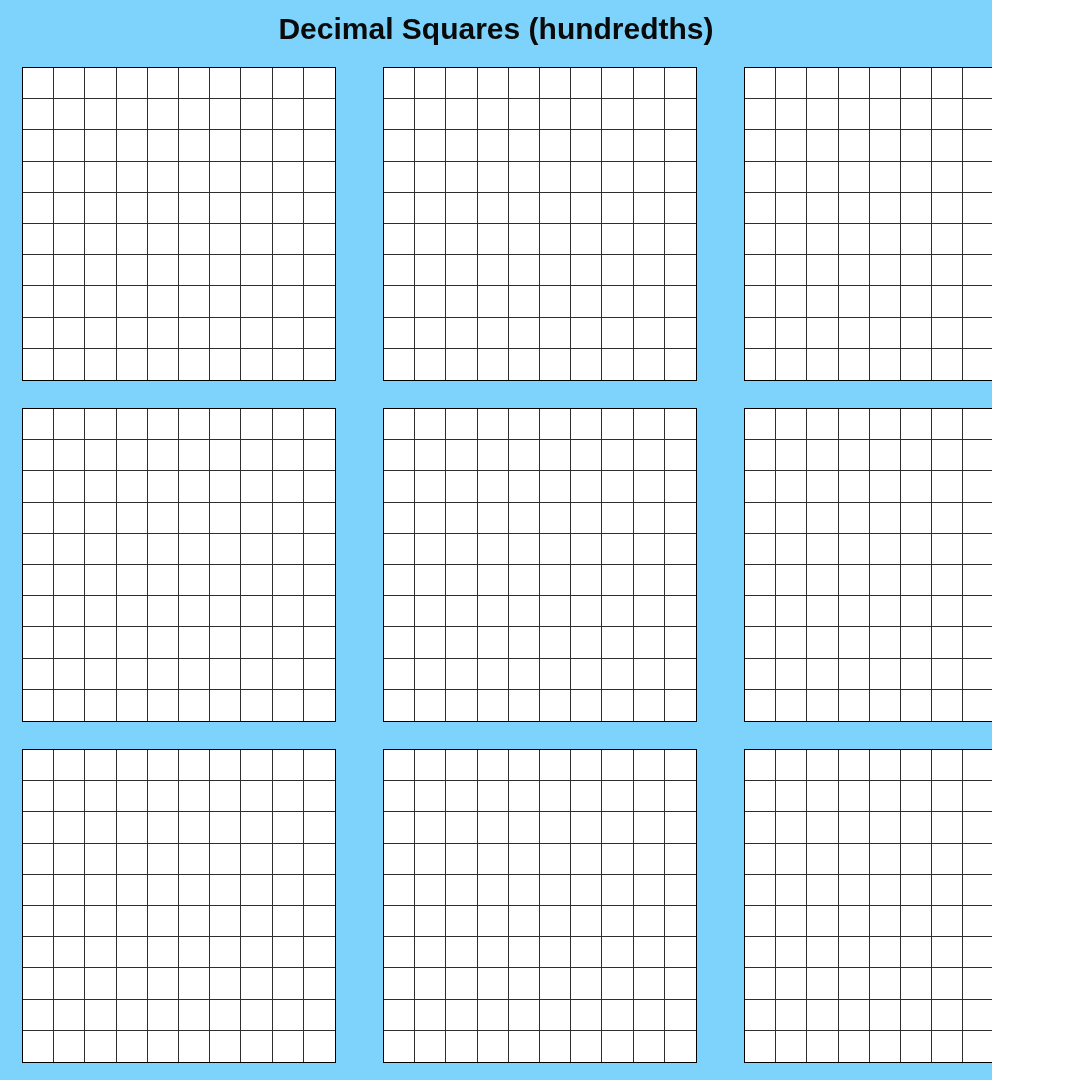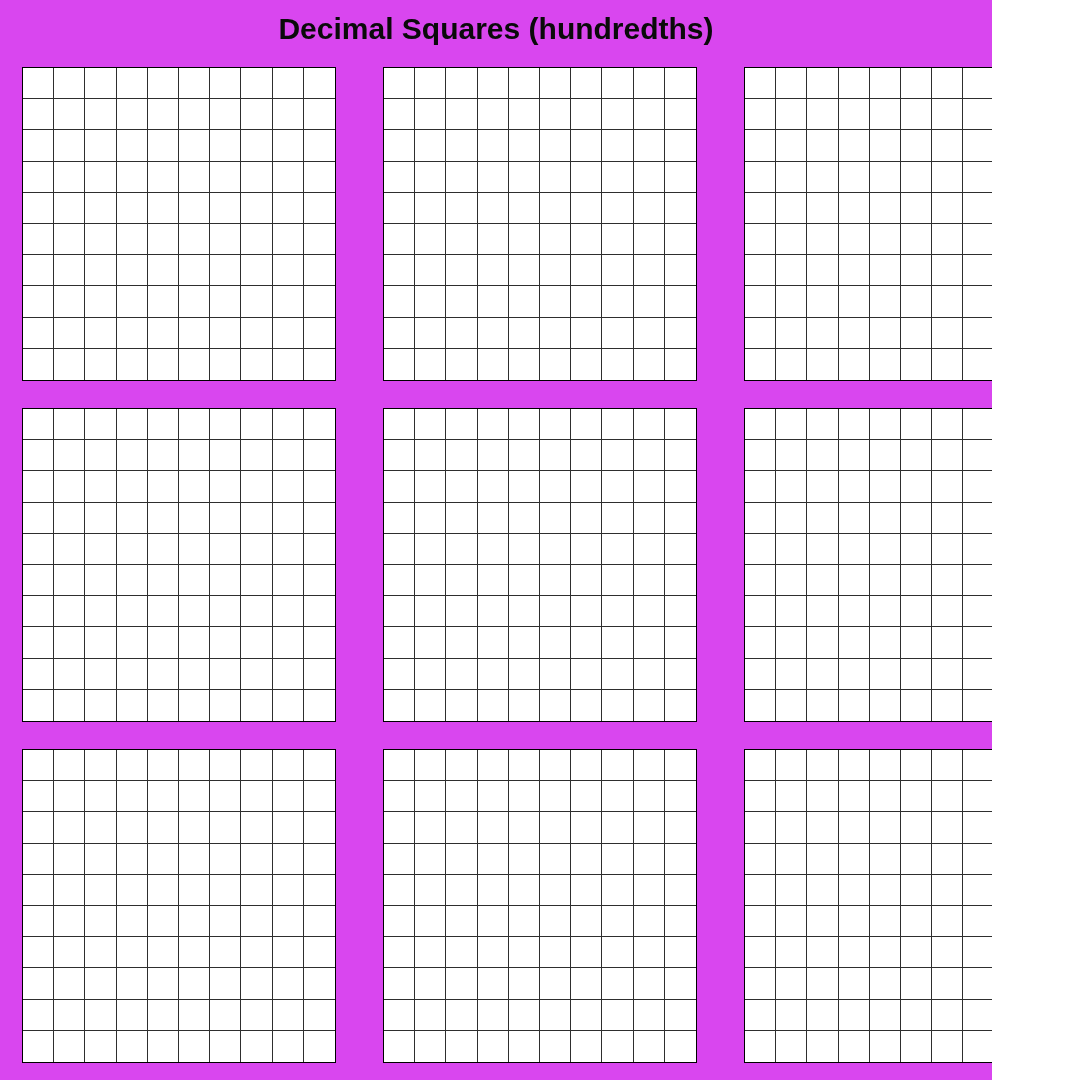--- a/index.html
+++ b/index.html
@@ -4,21 +4,21 @@
 <style>
   html, body {
     margin: 0;
     padding: 0;
     background: #ffffff;
   }
   .page {
     position: relative;
     width: 992px;
     height: 1080px;
-    background: #d946ef;
+    background: #7dd3fc;
     font-family: "Liberation Sans", sans-serif;
     overflow: hidden;
   }
   .page-title {
     position: absolute;
     top: 12px;
     left: 0;
     width: 100%;
     text-align: center;
     font-size: 30px;

